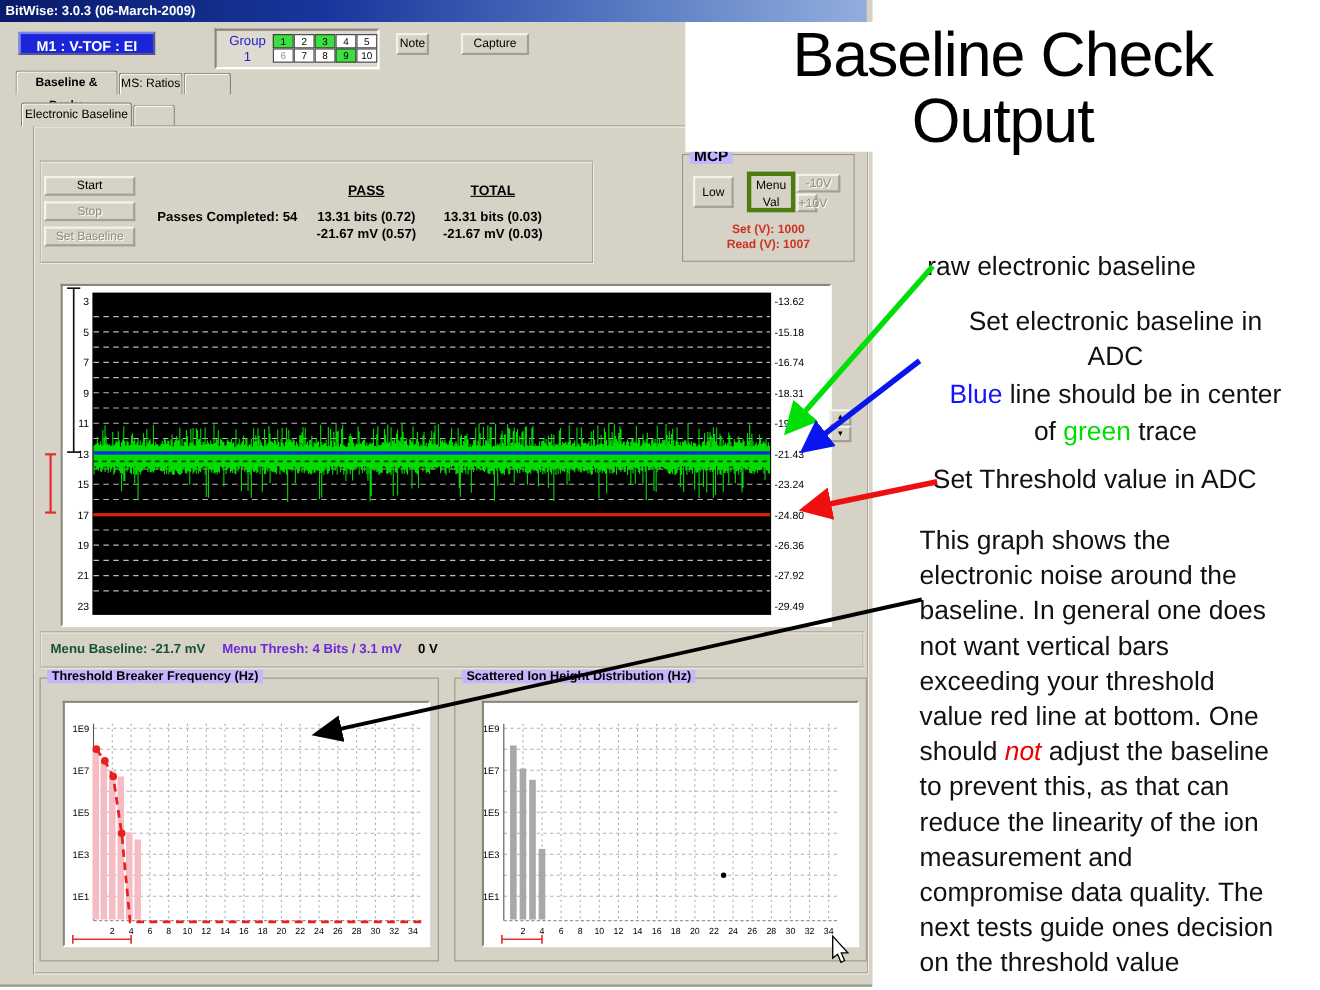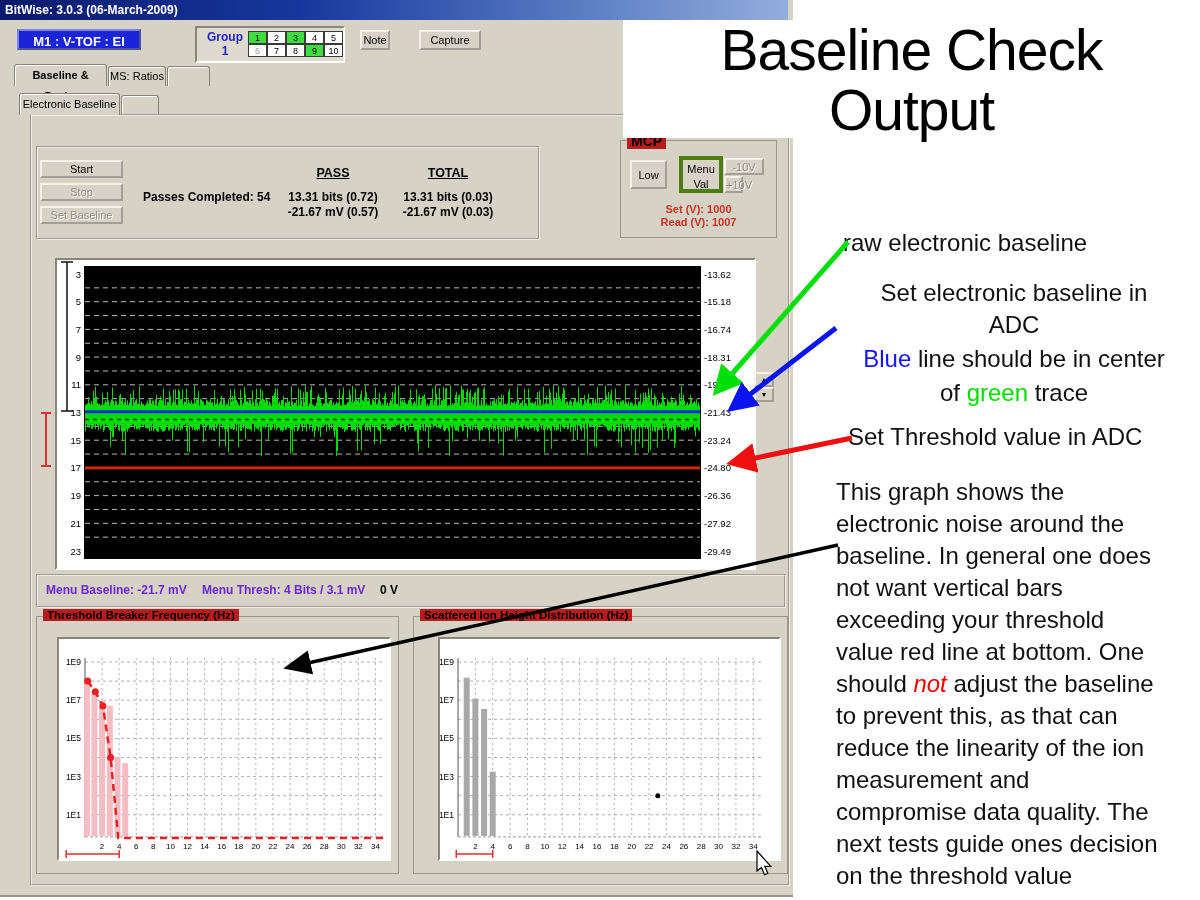--- a/index.html
+++ b/index.html
@@ -9,35 +9,35 @@
   
   .app{left:0;top:0;width:793px;height:895px;background:#d6d2c6;border-right:2px solid #9a968a;border-bottom:2px solid #9a968a;}
   .titlebar{left:0;top:0;width:788px;height:20px;
     background:linear-gradient(90deg,#0a1a6a 0%,#17379e 38%,#5d7fc4 75%,#93aedd 100%);
     color:#fff;font-size:12px;font-weight:bold;line-height:20px;padding-left:5px;box-sizing:border-box;}
   .m1btn{left:17px;top:29px;width:124px;height:21px;background:#1a24d8;color:#fff;
     font-size:13px;font-weight:bold;text-align:center;line-height:21px;
     border:2px outset #7a84ea;box-sizing:border-box;}
   .grouppanel{left:195px;top:26px;width:150px;height:37px;background:#dedad0;
     border:2px solid;border-color:#8a867a #fff #fff #8a867a;box-sizing:border-box;}
-  .grouplabel{left:6px;top:2px;width:44px;color:#2222cc;font-weight:bold;font-size:12px;text-align:center;line-height:14px;}
+  .grouplabel{left:6px;top:2px;width:44px;color:#2222cc;font-weight:normal;font-size:12px;text-align:center;line-height:14px;}
   .groupgrid{left:51px;top:3px;}
   .cell{position:absolute;width:19px;height:13px;border:1px solid #3a3a3a;background:#fff;
     font-size:9px;text-align:center;line-height:12px;box-sizing:border-box;color:#000;}
   .cell.on{background:#3ede41;}
   .cell.dim{color:#999;}
   .btn{background:#d6d2c6;border:2px outset #f6f2ea;font-size:11px;color:#000;
     text-align:center;box-sizing:border-box;}
   .btn.dis{color:#908c80;text-shadow:1px 1px 0 #fff;}
   .tab{background:#d6d2c6;border:1px solid #868276;border-bottom:none;
     border-radius:3px 3px 0 0;font-size:11px;text-align:center;box-sizing:border-box;
     box-shadow:inset 1px 1px 0 #fff;}
   .groove{border:2px groove #efece4;box-sizing:border-box;}
   .gbox{border:1px solid #9a968a;box-sizing:border-box;}
-  .gbox-label{position:absolute;top:-8px;left:6px;background:#b91c1c;padding:0 4px;
+  .gbox-label{position:absolute;top:-8px;left:6px;background:#c4b5fd;padding:0 4px;
     font-size:11.5px;font-weight:bold;color:#000;white-space:nowrap;}
   .panel{background:#fff;border:2px solid;border-color:#8a867a #fff #fff #8a867a;box-sizing:border-box;}
   .statline{font-size:12px;font-weight:bold;white-space:nowrap;}
   .hdr{font-size:12.5px;font-weight:bold;text-decoration:underline;}
   .spinbtn{width:20px;height:15px;font-size:7px;line-height:11px;padding:0;}
   
   .slide{left:793px;top:0;width:407px;height:900px;background:#fff;}
   .titlebox{left:623px;top:20px;width:577px;height:118px;background:#fff;}
   .bigtitle{width:577px;text-align:center;font-size:57px;line-height:60px;color:#000;letter-spacing:-1px;}
   .ann{font-size:24px;color:#111;white-space:nowrap;}
@@ -160,21 +160,21 @@
         <path d="M31.5,137.1V139.3M36.5,131.0V145.3M38.5,126.7V139.0M39.5,136.5V143.8M45.5,132.7V140.8M50.5,132.0V141.2M53.5,170.4V186.6M55.5,127.5V139.4M55.5,164.0V177.2M56.5,165.2V177.5M62.5,135.6V140.0M63.5,133.9V144.4M65.5,163.8V179.4M68.5,167.1V194.1M73.5,133.9V143.0M76.5,130.1V139.5M82.5,126.4V142.7M99.5,134.9V141.0M103.5,136.5V138.8M106.5,128.6V140.2M112.5,130.9V138.7M113.5,136.4V142.5M115.5,171.1V180.6M116.5,129.8V142.5M118.5,129.2V139.5M121.5,129.3V139.5M122.5,131.0V140.6M125.5,129.6V141.3M129.5,128.6V144.4M130.5,163.6V191.8M132.5,170.7V192.6M137.5,125.9V141.2M141.5,131.2V144.2M146.5,166.1V182.2M157.5,130.3V146.0M162.5,164.1V186.5M164.5,135.8V140.1M168.5,169.6V186.3M171.5,168.1V192.5M173.5,129.4V140.8M175.5,135.7V140.5M177.5,129.3V144.7M178.5,136.3V144.7M181.5,171.0V187.0M183.5,129.9V145.0M187.5,127.2V139.5M188.5,134.2V139.0M188.5,169.7V179.0M195.5,130.4V139.2M199.5,128.9V142.0M203.5,128.7V144.6M204.5,166.8V196.3M205.5,130.9V141.2M211.5,171.0V179.3M215.5,135.7V144.5M216.5,135.7V142.8M217.5,132.9V144.2M218.5,128.1V146.0M220.5,128.8V144.4M226.5,136.0V144.6M233.5,163.8V193.9M234.5,126.1V145.6M235.5,171.4V192.2M241.5,128.2V145.0M243.5,129.8V140.6M246.5,132.4V141.0M248.5,125.4V145.3M249.5,132.2V142.0M250.5,131.9V142.6M253.5,129.7V139.9M254.5,126.1V143.8M257.5,165.5V177.2M260.5,136.5V141.7M261.5,134.1V142.0M262.5,136.7V146.1M263.5,165.8V176.9M268.5,127.7V143.9M269.5,132.3V138.8M277.5,164.5V177.0M279.5,166.6V195.9M280.5,165.8V190.9M282.5,129.7V140.6M285.5,134.7V146.0M286.5,127.4V140.1M292.5,129.9V142.0M293.5,135.0V143.4M295.5,125.9V142.4M298.5,128.4V145.2M300.5,168.0V190.8M303.5,134.2V146.2M304.5,130.7V145.6M304.5,166.1V190.4M307.5,137.2V140.8M308.5,125.5V142.7M309.5,132.4V144.2M317.5,166.9V184.2M318.5,127.7V141.0M322.5,132.8V144.2M323.5,166.5V183.9M327.5,136.0V140.6M328.5,132.7V139.9M335.5,131.7V143.2M337.5,133.1V139.2M338.5,126.5V142.8M341.5,125.5V141.6M353.5,129.4V144.2M359.5,129.1V145.7M360.5,163.7V183.4M361.5,136.8V139.2M361.5,166.4V191.5M362.5,135.1V139.0M365.5,135.9V142.7M366.5,136.4V139.8M367.5,134.3V139.8M371.5,164.7V187.9M375.5,128.5V139.3M378.5,125.1V139.5M379.5,133.9V143.9M382.5,128.1V142.2M386.5,126.8V142.3M388.5,128.4V143.2M389.5,127.9V143.0M392.5,165.8V195.5M393.5,125.4V144.0M395.5,166.0V181.6M398.5,134.9V146.1M399.5,131.7V139.7M401.5,135.2V144.7M402.5,134.6V142.3M404.5,125.6V144.1M405.5,129.2V141.7M406.5,129.7V145.3M409.5,132.0V140.6M410.5,128.8V144.5M410.5,165.5V178.4M412.5,132.7V141.2M413.5,130.0V143.5M415.5,136.7V143.6M417.5,133.0V140.3M418.5,131.6V144.0M420.5,128.2V139.9M421.5,127.5V139.1M422.5,171.5V180.7M426.5,129.1V145.4M427.5,127.3V138.9M432.5,166.0V182.2M441.5,136.1V146.1M441.5,170.4V183.5M444.5,134.5V144.2M446.5,135.2V146.0M446.5,165.9V195.5M451.5,131.4V145.8M452.5,129.0V145.9M458.5,169.6V180.8M460.5,126.5V141.8M460.5,165.8V177.6M467.5,128.7V144.8M471.5,128.6V145.0M480.5,132.2V139.9M482.5,130.8V145.6M486.5,126.9V143.7M487.5,167.2V192.9M489.5,135.5V140.6M492.5,128.8V145.8M493.5,132.7V140.2M494.5,171.6V188.7M496.5,125.5V143.2M499.5,132.7V145.5M501.5,125.9V142.6M502.5,136.3V138.9M505.5,133.7V143.1M506.5,127.4V139.3M507.5,129.9V141.0M516.5,165.7V180.6M520.5,166.8V180.2M521.5,127.3V141.1M527.5,135.0V140.4M527.5,170.7V179.3M530.5,167.7V194.8M531.5,133.5V142.0M537.5,164.1V186.2M539.5,167.6V187.2M540.5,127.0V145.9M548.5,125.5V144.7M549.5,135.4V142.6M551.5,131.9V140.2M553.5,134.3V146.3M554.5,129.8V140.7M558.5,128.5V139.9M561.5,171.8V182.8M564.5,168.8V187.2M568.5,125.6V140.6M574.5,165.9V185.1M578.5,129.8V141.2M578.5,167.4V192.7M582.5,168.5V182.6M583.5,133.8V139.1M585.5,170.5V187.7M586.5,132.8V138.7M588.5,132.5V141.9M589.5,136.2V146.1M591.5,128.4V141.8M591.5,169.0V192.8M592.5,134.5V142.8M593.5,171.6V190.0M594.5,128.6V138.7M597.5,134.3V145.0M598.5,136.4V141.5M600.5,168.0V187.4M605.5,133.1V143.4M605.5,165.6V179.5M606.5,135.9V144.9M611.5,167.9V179.0M614.5,136.6V139.4M617.5,163.8V187.8M618.5,168.7V183.4M622.5,133.6V145.0M624.5,126.0V145.6M626.5,134.4V145.6M633.5,135.1V140.3M638.5,165.5V176.4" stroke="#00dc00" stroke-width="1" fill="none"></path>
         <line x1="28" y1="159.42499999999998" x2="643" y2="159.42499999999998" stroke="#063c06" stroke-width="1.5" stroke-dasharray="4 4"></line>
         <rect x="28" y="150.3" width="615" height="3" fill="#0a28e8"></rect>
         <rect x="28" y="206.4" width="615" height="3" fill="#d42600"></rect>
       </svg>
   </div>
   <div class="abs btn spinbtn" style="left:754px;top:372px;">▲</div>
   <div class="abs btn spinbtn" style="left:754px;top:387px;">▼</div>
 
   <div class="abs groove" style="left:36px;top:574px;width:750px;height:34px;"></div>
-  <div class="abs statline" style="left:46px;top:583px;color:#6d28d9;">Menu Baseline: -21.7 mV</div>
+  <div class="abs statline" style="left:46px;top:583px;color:#14532d;">Menu Baseline: -21.7 mV</div>
   <div class="abs statline" style="left:202px;top:583px;color:#6d28d9;">Menu Thresh: 4 Bits / 3.1 mV</div>
   <div class="abs statline" style="left:380px;top:583px;">0 V</div>
 
   <div class="abs gbox" style="left:36px;top:616px;width:363px;height:258px;">
     <span class="gbox-label">Threshold Breaker Frequency (Hz)</span>
     <div class="abs panel" style="left:20px;top:20px;width:334px;height:224px;">
       <svg id="svg-thresh" width="330" height="220">
           <line x1="43.08571428571429" y1="19" x2="43.08571428571429" y2="197.9" stroke="#b0b0b0" stroke-width="1" stroke-dasharray="2 3"></line>
           <text x="43.08571428571429" y="209.9" font-size="8" text-anchor="middle" fill="#000">2</text>
           <line x1="60.17142857142857" y1="19" x2="60.17142857142857" y2="197.9" stroke="#b0b0b0" stroke-width="1" stroke-dasharray="2 3"></line>

